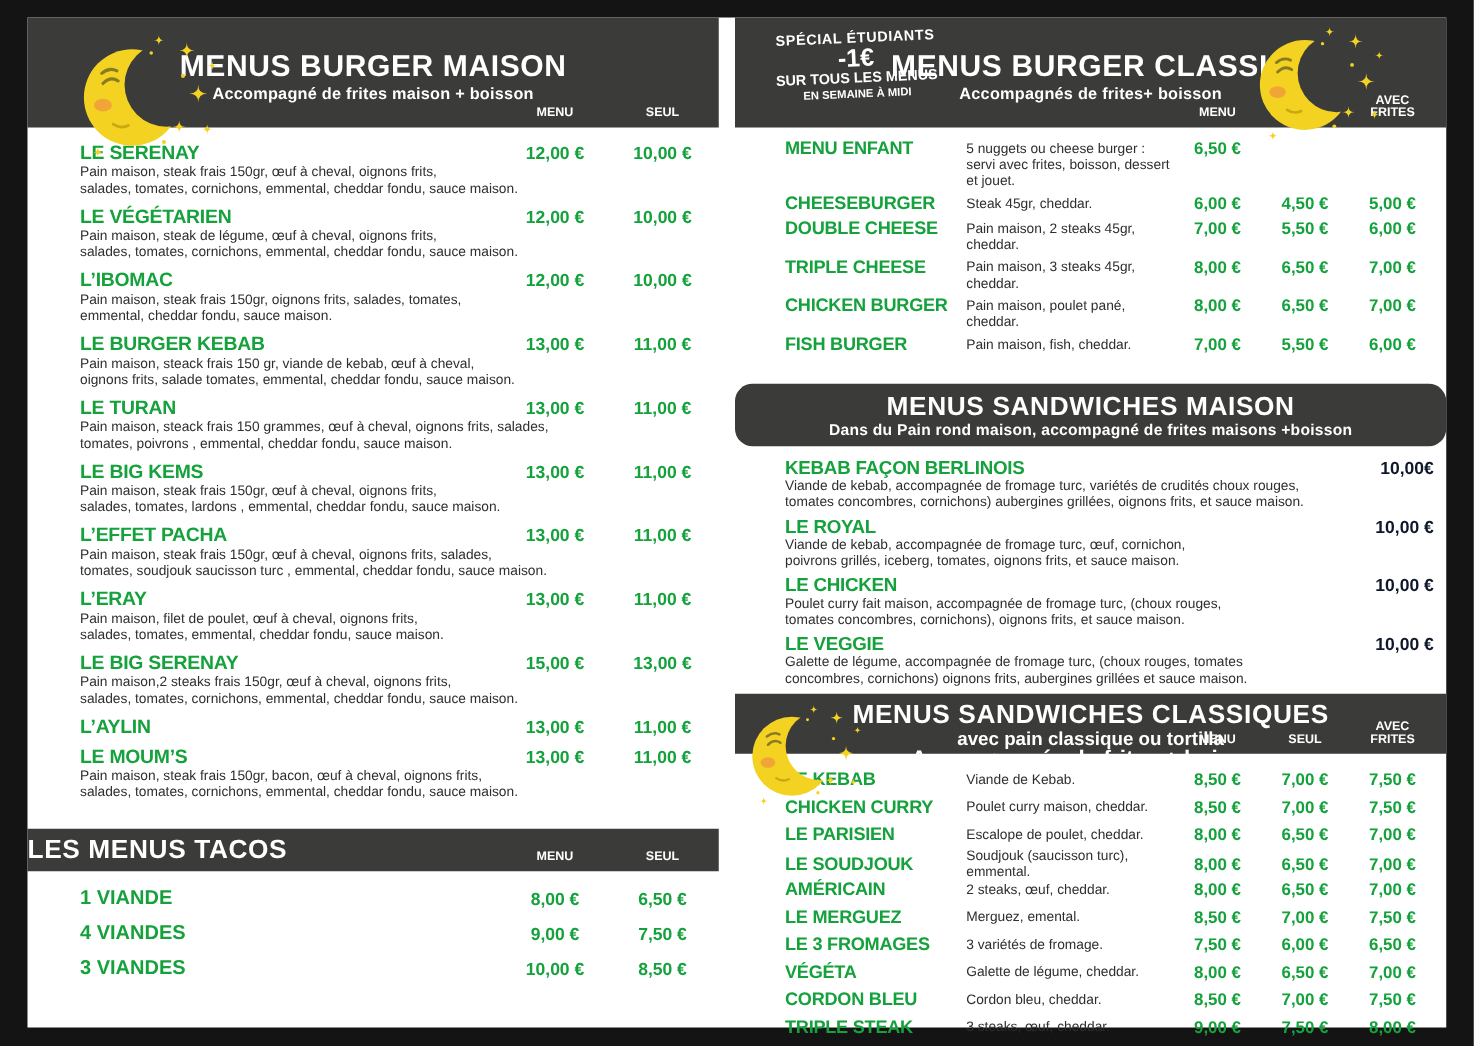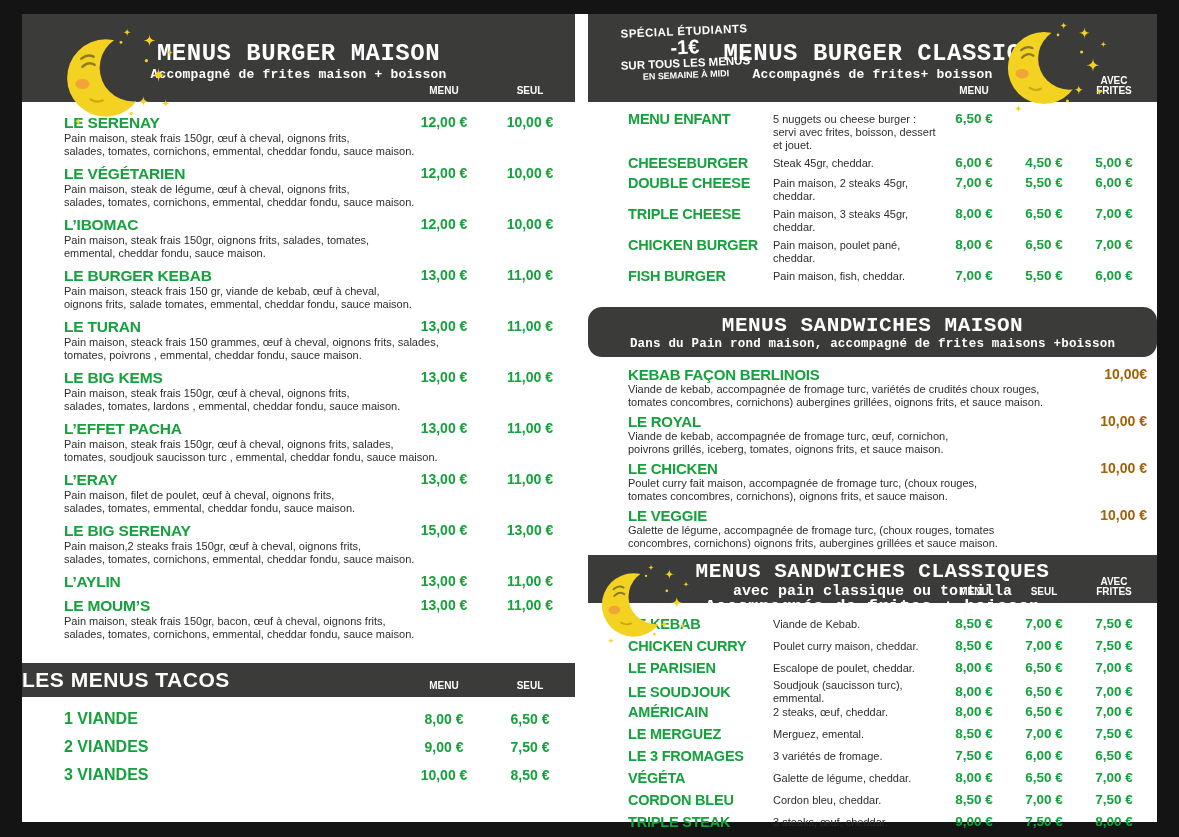--- a/index.html
+++ b/index.html
@@ -10,21 +10,21 @@
     -webkit-font-smoothing:antialiased;
   }
   .page { position:absolute; left:22px; top:14px; width:1135px; height:808px; background:#ffffff; }
   .col { position:absolute; top:0; }
   .col-left  { left:0; width:553px; }
   .col-right { left:566px; width:569px; }
 
   
   .bar { background:#3b3b39; color:#fff; position:relative; }
   .bar-main { height:88px; }
-  .bar-titles { text-align:center;font-family:Liberation Mono, monospace; }
+  .bar-titles { text-align:center; }
   .bar-main .bar-titles { padding-top:27px; }
   .bar-title { font-size:24px; font-weight:bold; letter-spacing:.5px; line-height:26px; }
   .bar-sub   { font-size:13px; font-weight:bold; letter-spacing:.2px; line-height:15px; }
 
   .collabels { position:absolute; bottom:6px; display:grid; font-size:10px; font-weight:bold; align-items:end; }
   .collabels span { text-align:center; }
   .collabels-2 { grid-template-columns:86px 86px; right:2px; }
   .collabels-3 { grid-template-columns:70px 70px 70px; right:8px; }
   .lbl-frites { width:46px; margin:0 auto; line-height:10px; }
 
@@ -64,21 +64,21 @@
   .r-price { color:#15a13c; font-weight:bold; font-size:13.5px; line-height:18px; text-align:center; }
 
   
   .bar-sm { height:50px; margin-top:22px;border-radius:14px; }
   .bar-sm .bar-titles { padding-top:7px; }
   .bar-sm .bar-title { font-size:21px; line-height:23px; }
   .bar-sm .bar-sub { font-size:12.5px; }
   .sm-items { padding-top:9px; }
   .sm-item { display:grid; grid-template-columns:1fr 90px; padding:0 10px 0 40px; margin-bottom:4px; }
   .sm-name  { color:#15a13c; font-weight:bold; font-size:15px; line-height:17px; letter-spacing:-.2px; }
-  .sm-price { color:#a16207; font-weight:bold; font-size:14px; line-height:17px; text-align:right; }
+  .sm-price { color:#0f172a; font-weight:bold; font-size:14px; line-height:17px; text-align:right; }
   .sm-desc  { grid-column:1 / -1; font-size:11px; line-height:13px; color:#2e2e2e; white-space:pre-line; }
 
   
   .bar-sc { height:48px; margin-top:5px; }
   .bar-sc .bar-titles { padding-top:5px; }
   .bar-sc .bar-title { font-size:21px; line-height:23px; }
   .bar-sc .sub1 { font-size:15px; font-weight:bold; line-height:17px; }
   .bar-sc .sub2 { font-size:18px; font-weight:bold; line-height:14px; }
   .sc-rows { margin-top:10px; }
   .sc-row { height:22px; align-items:center; }
@@ -230,21 +230,21 @@
       </header>
       <div class="t-items">
 
           <div class="t-row">
             <div class="t-name">1 VIANDE</div>
             <div class="t-price">8,00 €</div>
             <div class="t-price">6,50 €</div>
           </div>
 
           <div class="t-row">
-            <div class="t-name">2 VIANDES</div>
+            <div class="t-name">4 VIANDES</div>
             <div class="t-price">9,00 €</div>
             <div class="t-price">7,50 €</div>
           </div>
 
           <div class="t-row">
             <div class="t-name">3 VIANDES</div>
             <div class="t-price">10,00 €</div>
             <div class="t-price">8,50 €</div>
           </div>
         </div>

